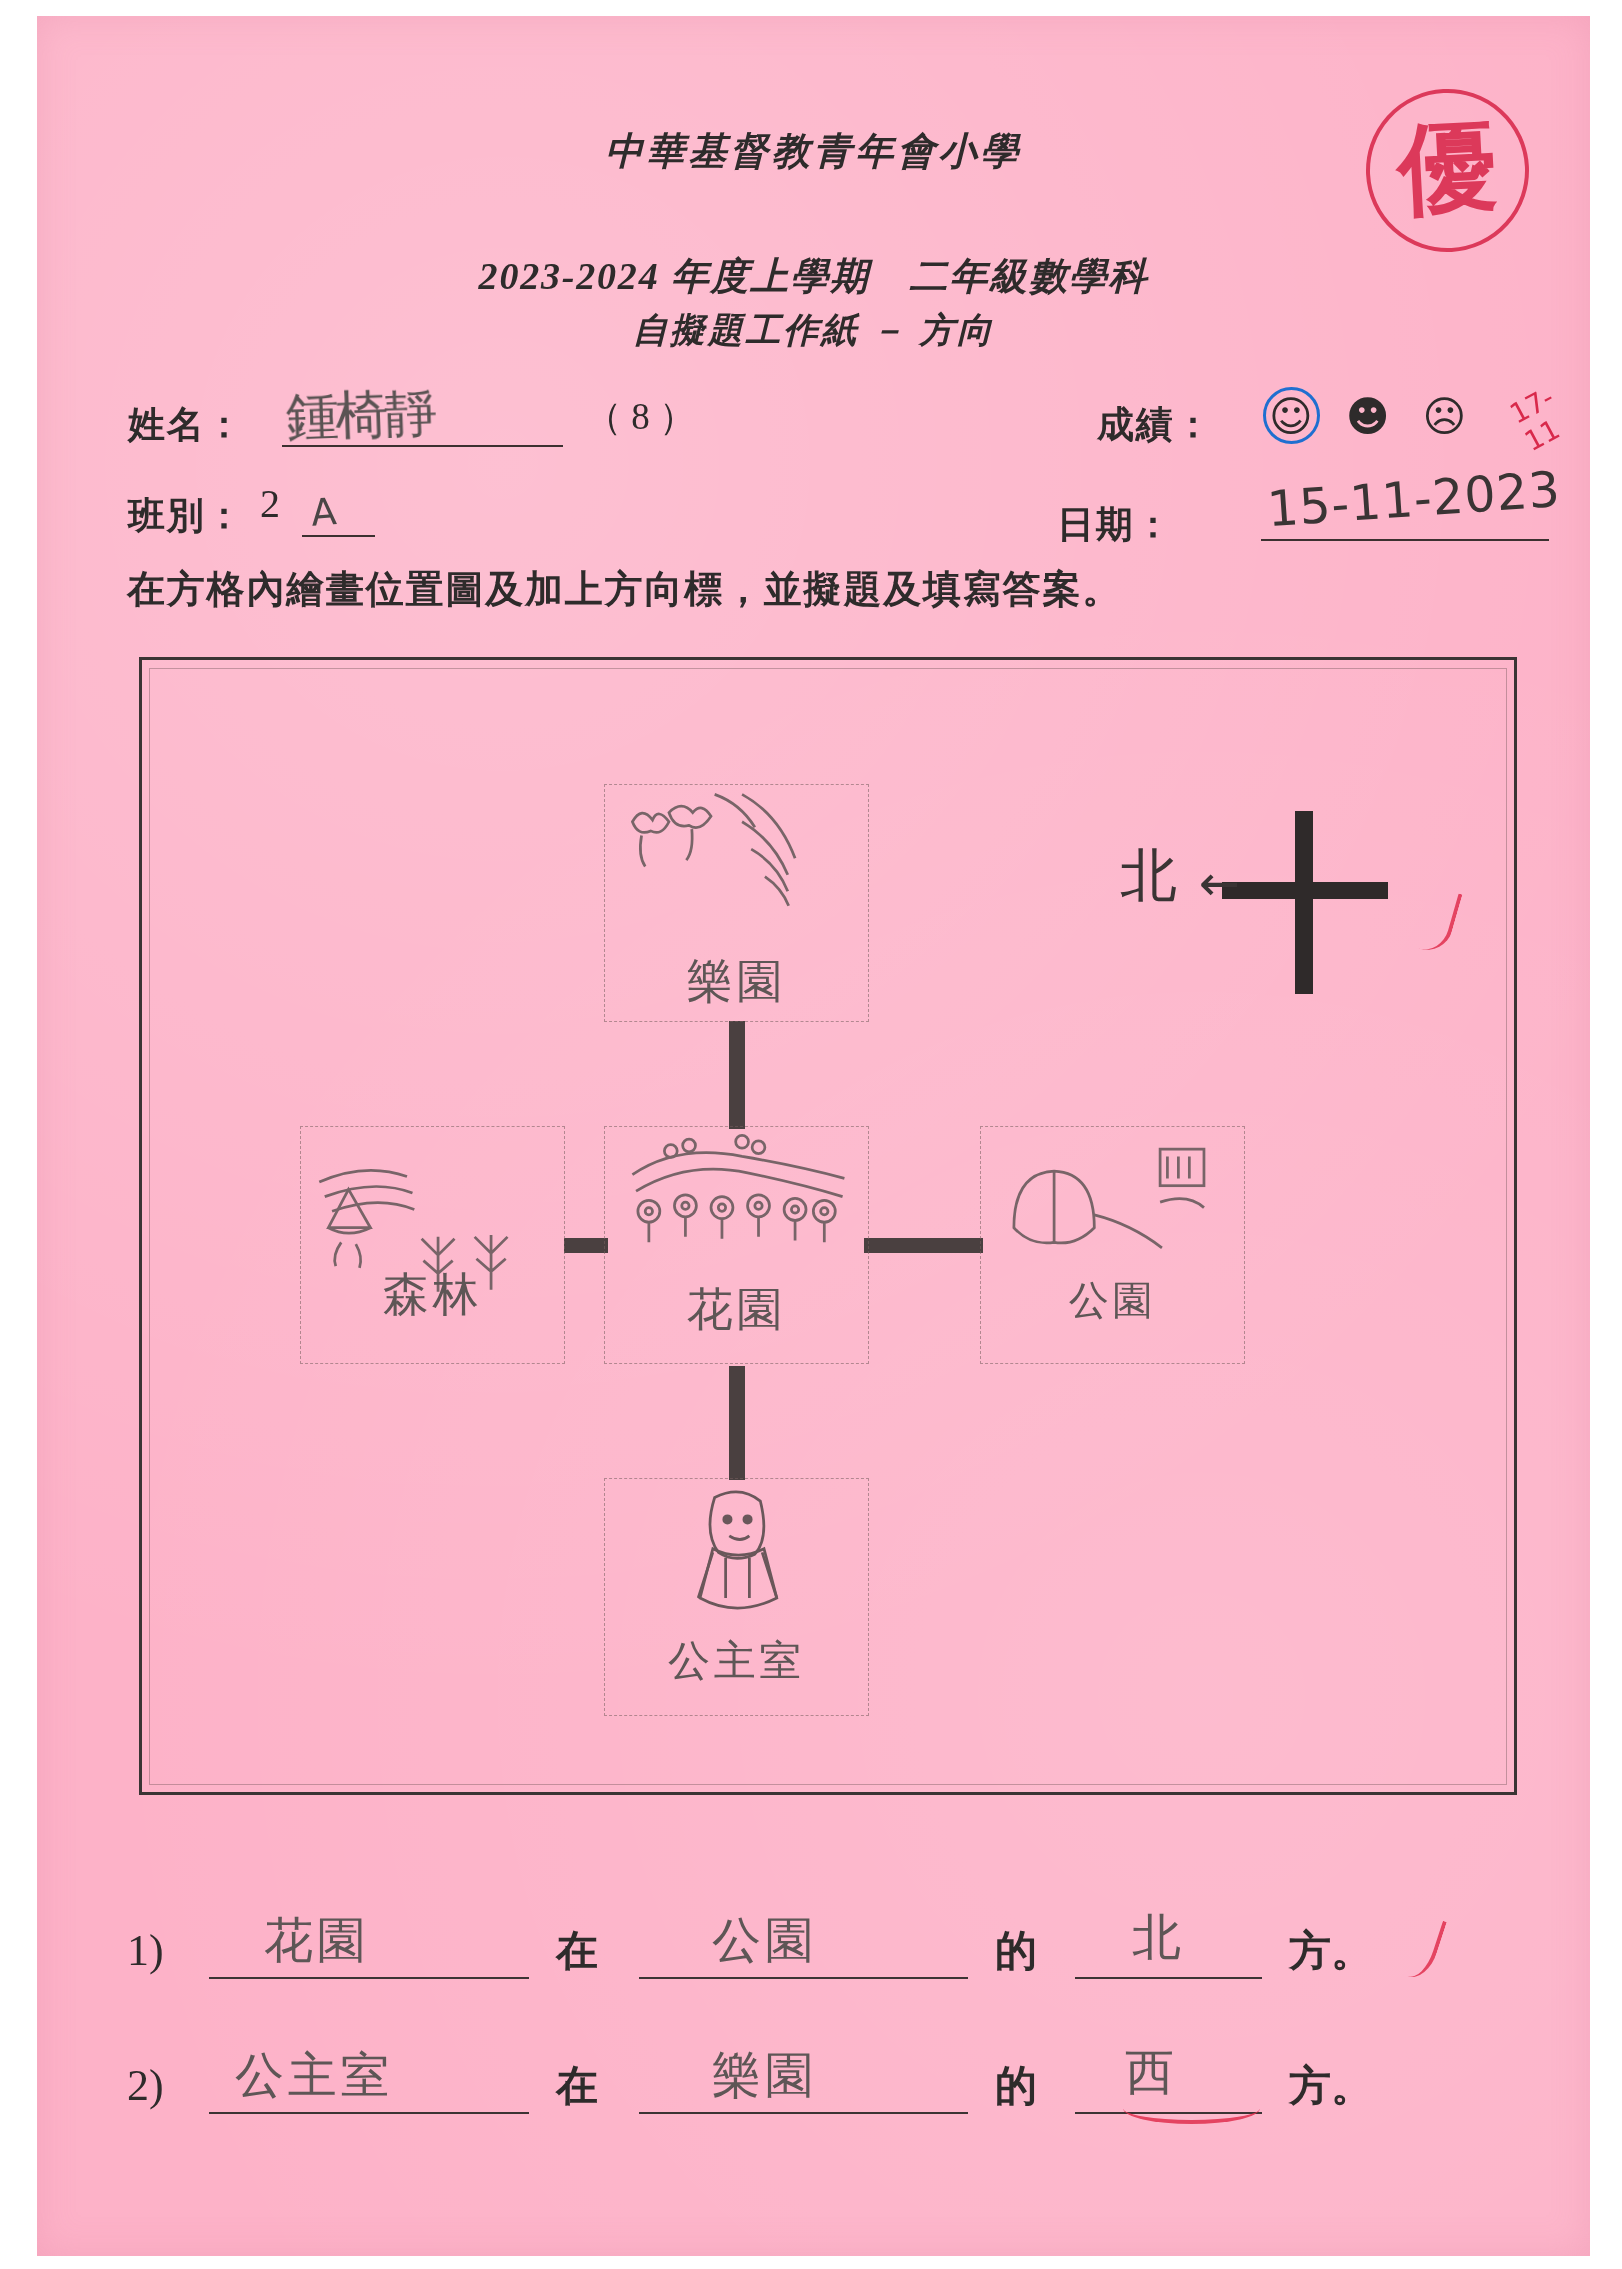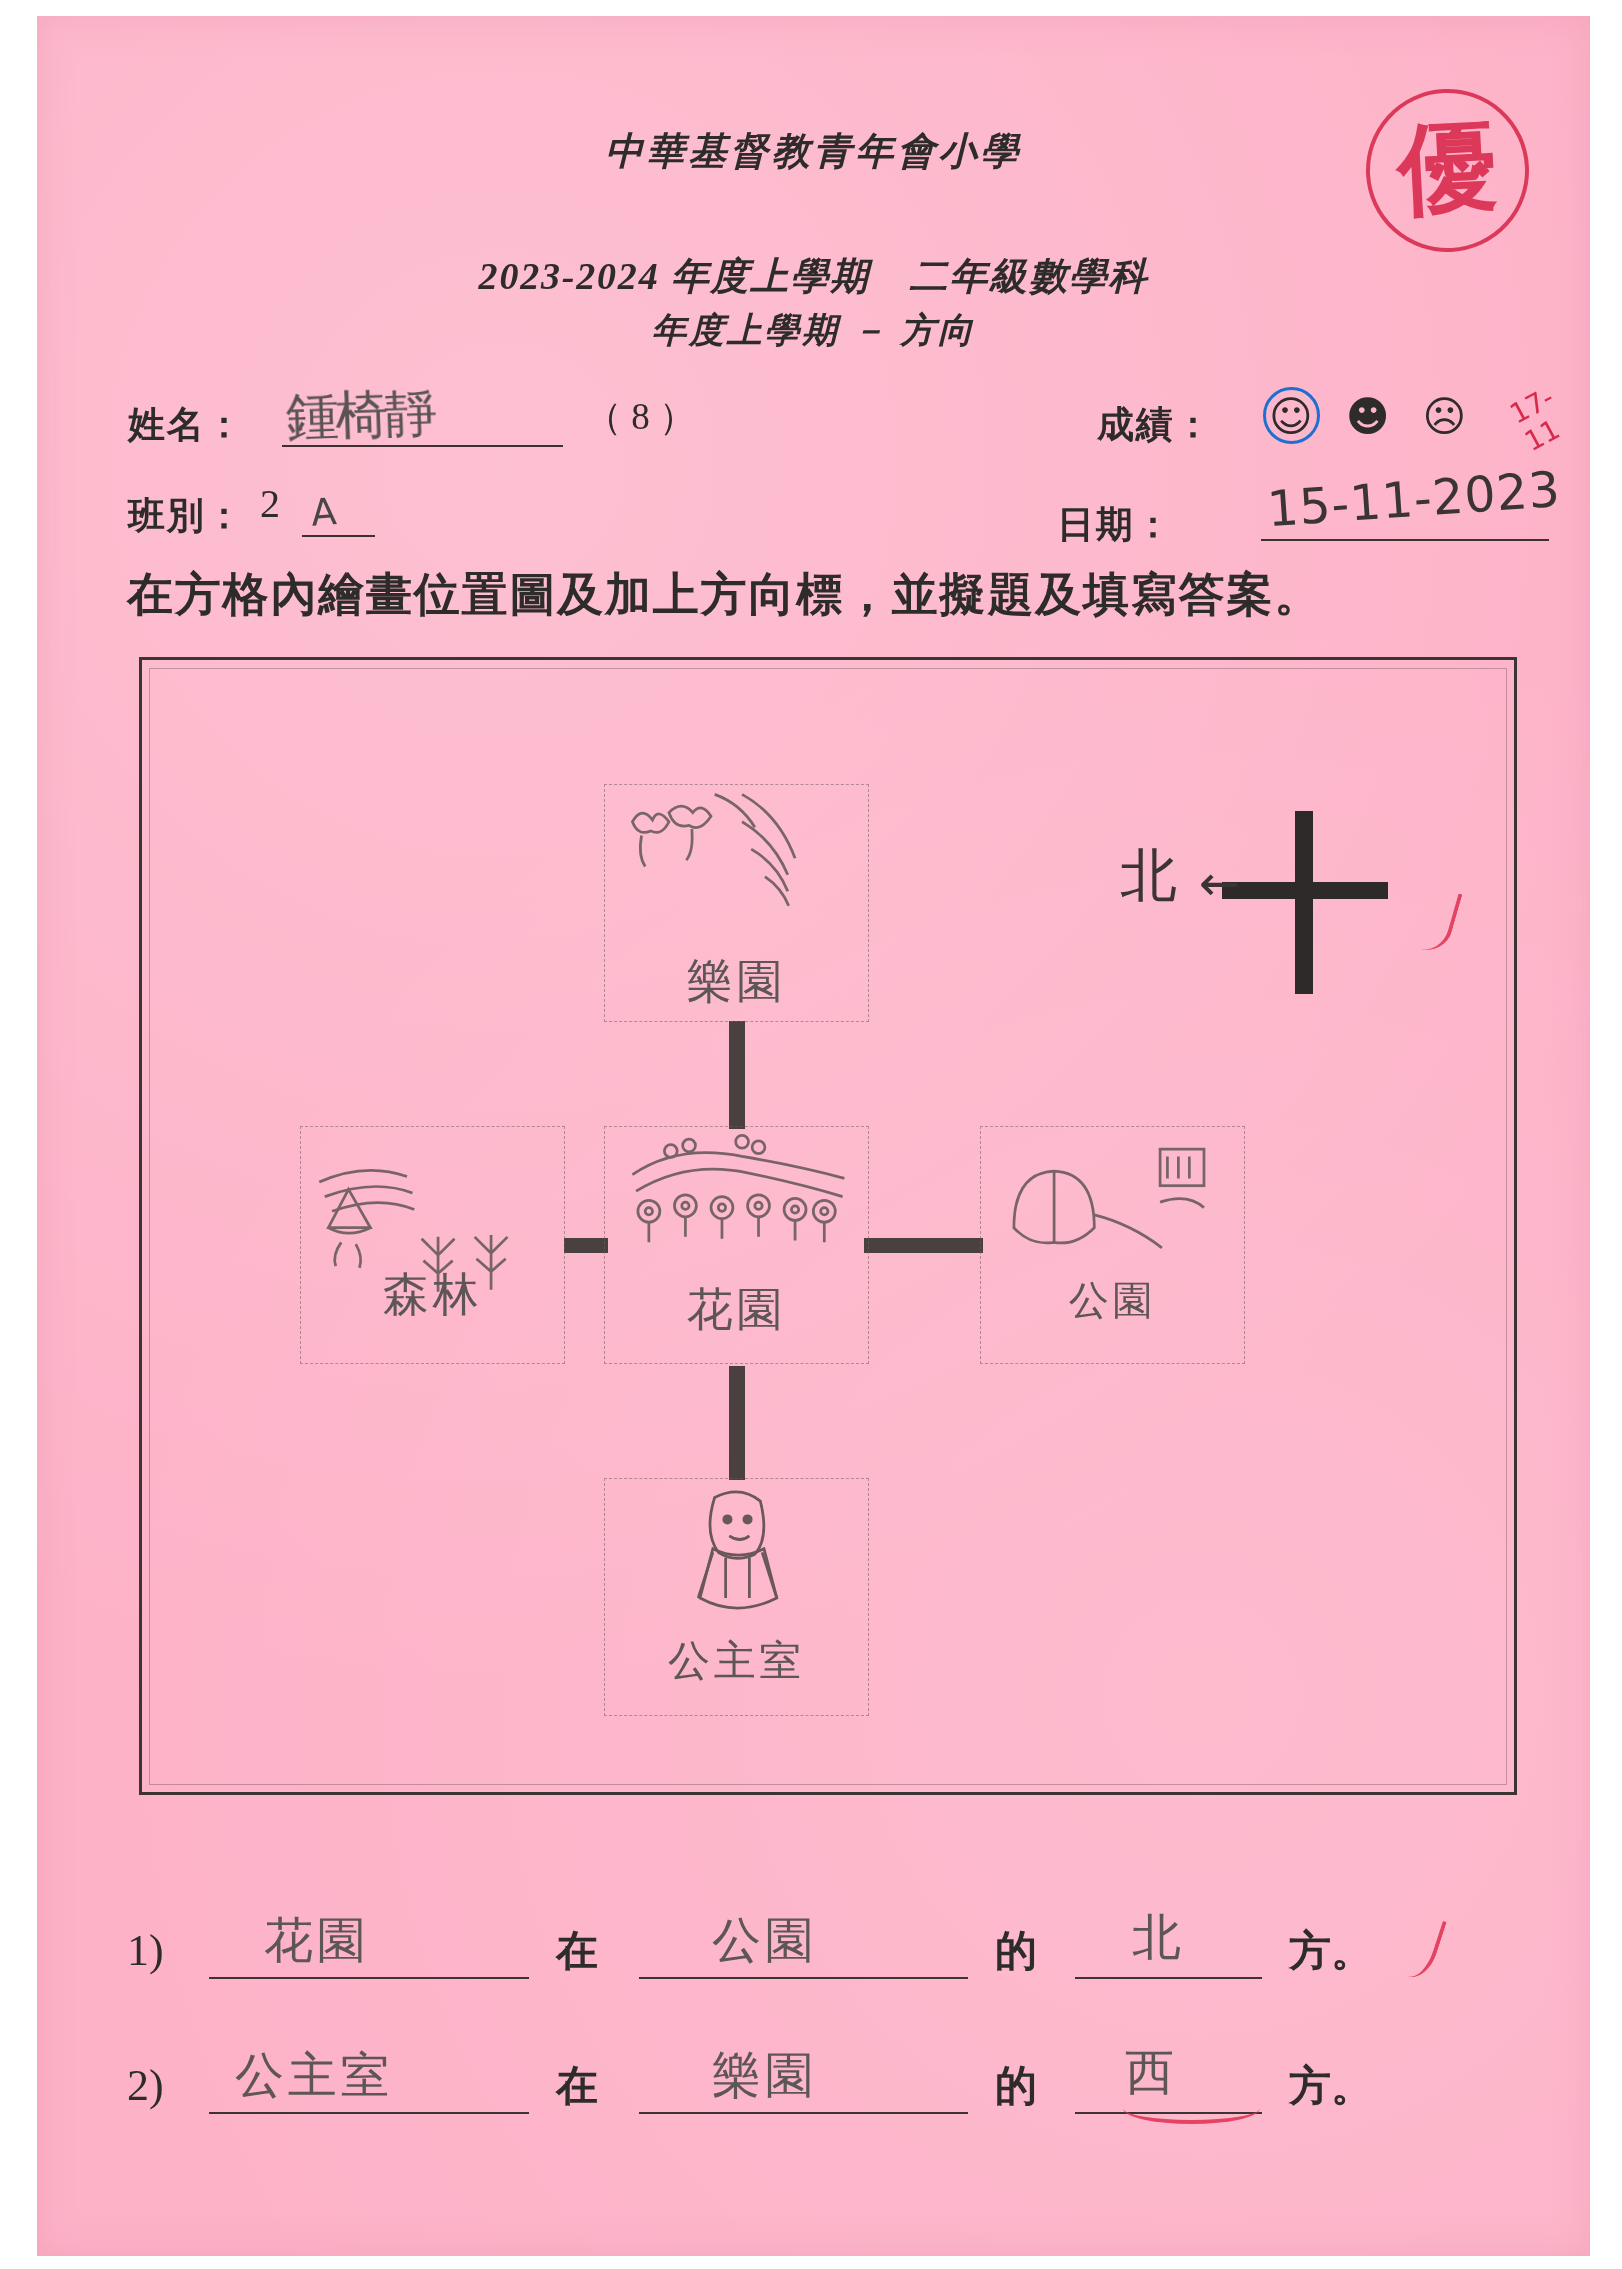--- a/index.html
+++ b/index.html
@@ -139,21 +139,21 @@
     width: 51px; height: 51px;
     border: 3.7px solid #1f6fd0;
     border-radius: 50%;
   }
 
   
   .instr {
     position: absolute;
     left: 90px;
     top: 548px;
-    font-size: 46px;
+    font-size: 38px;
     letter-spacing: 1.8px;
     color: #2e2b2b;
     font-weight: 600;
   }
   .instr b { font-weight: 800; }
 
   
   .bigbox {
     position: absolute;
     left: 102px;
@@ -282,21 +282,21 @@
     opacity: .85;
   }
 </style>
 </head>
 <body>
 
 <div class="sheet">
 
   <div class="hdr hdr1">中華基督教青年會小學</div>
   <div class="hdr hdr2">2023-2024 年度上學期　二年級數學科</div>
-  <div class="hdr hdr3">年度上學期 － 方向</div>
+  <div class="hdr hdr3">自擬題工作紙 － 方向</div>
 
   <div class="stamp">優</div>
 
   <div class="lbl name-lbl">姓名：</div>
   <div class="ul name-ul"></div>
   <div class="hand hw-name">鍾椅靜</div>
   <div class="hand hw-num">（ 8 ）</div>
 
   <div class="lbl class-lbl">班別：</div>
   <div class="hand hw-class" style="left:223px;top:464px;">2</div>

